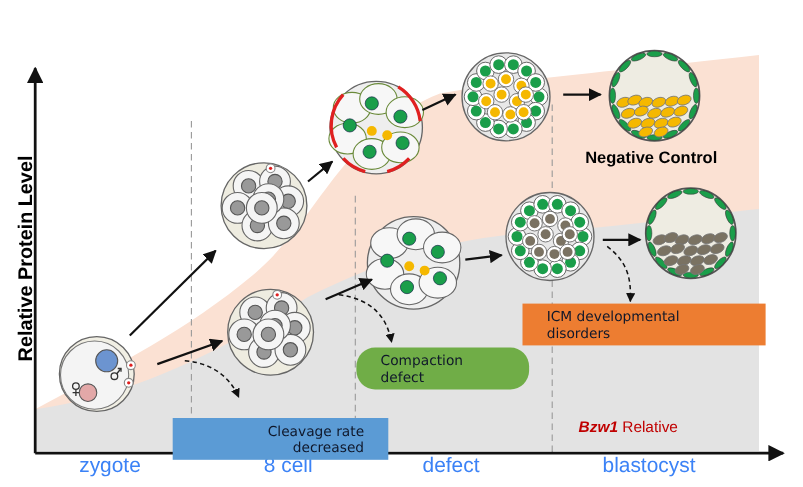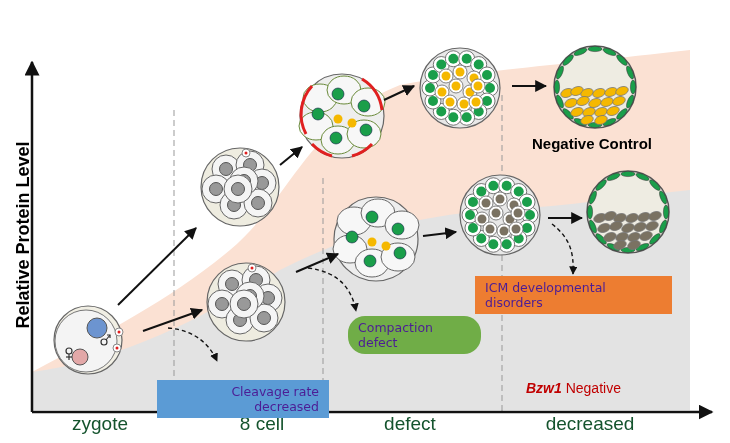--- a/index.html
+++ b/index.html
@@ -1,21 +1,21 @@
 <!DOCTYPE html>
 <html><head>
 <meta charset="utf-8">
 <style>
   html, body { margin:0; padding:0; background:#ffffff; }
   body { width:730px; height:443px; position:relative; overflow:hidden; font-family:"Liberation Sans", sans-serif; }
   #fig { position:absolute; left:0; top:0; width:730px; height:443px; }
-  .lbl { position:absolute; font-family:"Liberation Sans", sans-serif; color:#14532d; white-space:nowrap; }
+  .lbl { position:absolute; font-family:"Liberation Sans", sans-serif; color:#3b82f6; white-space:nowrap; }
   .stage { font-size:19px; top:413px; transform:translateX(-50%); }
   .ylabel { font-size:18px; font-weight:bold; left:13px; top:235px; transform-origin:0 0; transform:rotate(-90deg) translateX(-50%); position:absolute; }
-  .tag { position:absolute; color:#4c1d95; font-size:12.5px; padding:4px 10px; font-family:"DejaVu Sans", sans-serif; }
+  .tag { position:absolute; color:#0f172a; font-size:12.5px; padding:4px 22px; font-family:"DejaVu Sans", sans-serif; }
   .nc { font-size:15px; font-weight:bold; left:532px; top:135px; color:#000000; }
   .kd { font-size:14px; left:526px; top:380px; color:#c00000; }
   .kd em { font-style:italic; font-weight:bold;margin-top:30px; }
 </style>
 </head>
 <body>
 
 <svg id="fig" viewBox="0 0 730 443" xmlns="http://www.w3.org/2000/svg">
   <defs>
     <marker id="ah" viewBox="0 0 10 10" refX="9" refY="5" markerWidth="6" markerHeight="6" orient="auto-start-reverse">
@@ -323,20 +323,20 @@
   <path d="M168,328 C195,330 210,345 217,361" stroke="#111" stroke-width="1.4" stroke-dasharray="4,3" fill="none" marker-end="url(#ah)"></path>
   <path d="M308,268 C340,272 352,290 356,311" stroke="#111" stroke-width="1.4" stroke-dasharray="4,3" fill="none" marker-end="url(#ah)"></path>
   <path d="M552,224 C570,238 574,252 573,274" stroke="#111" stroke-width="1.4" stroke-dasharray="4,3" fill="none" marker-end="url(#ah)"></path>
 </svg>
 
 <div class="ylabel">Relative Protein Level</div>
 
 <div class="lbl stage" style="left:100px">zygote</div>
 <div class="lbl stage" style="left:262px">8 cell</div>
 <div class="lbl stage" style="left:410px">defect</div>
-<div class="lbl stage" style="left:590px">decreased</div>
+<div class="lbl stage" style="left:590px">blastocyst</div>
 
 <div class="lbl nc">Negative Control</div>
-<div class="lbl kd"><em>Bzw1</em><span style="white-space:pre"> Negative</span></div>
+<div class="lbl kd"><em>Bzw1</em><span style="white-space:pre"> Relative</span></div>
 
 <div class="tag" id="tag0" style="left: 157px; top: 380px; width: 152px; background: rgb(91, 155, 213); text-align: right;">Cleavage rate decreased</div>
-<div class="tag" id="tag1" style="left: 348px; top: 316px; width: 113px; background: rgb(112, 173, 71); border-radius: 17px;">Compaction defect</div>
+<div class="tag" id="tag1" style="left: 324px; top: 316px; width: 113px; background: rgb(112, 173, 71); border-radius: 17px;">Compaction defect</div>
 <div class="tag" id="tag2" style="left: 475px; top: 276px; width: 177px; background: rgb(237, 125, 49);">ICM developmental disorders</div>
 
 </body></html>

